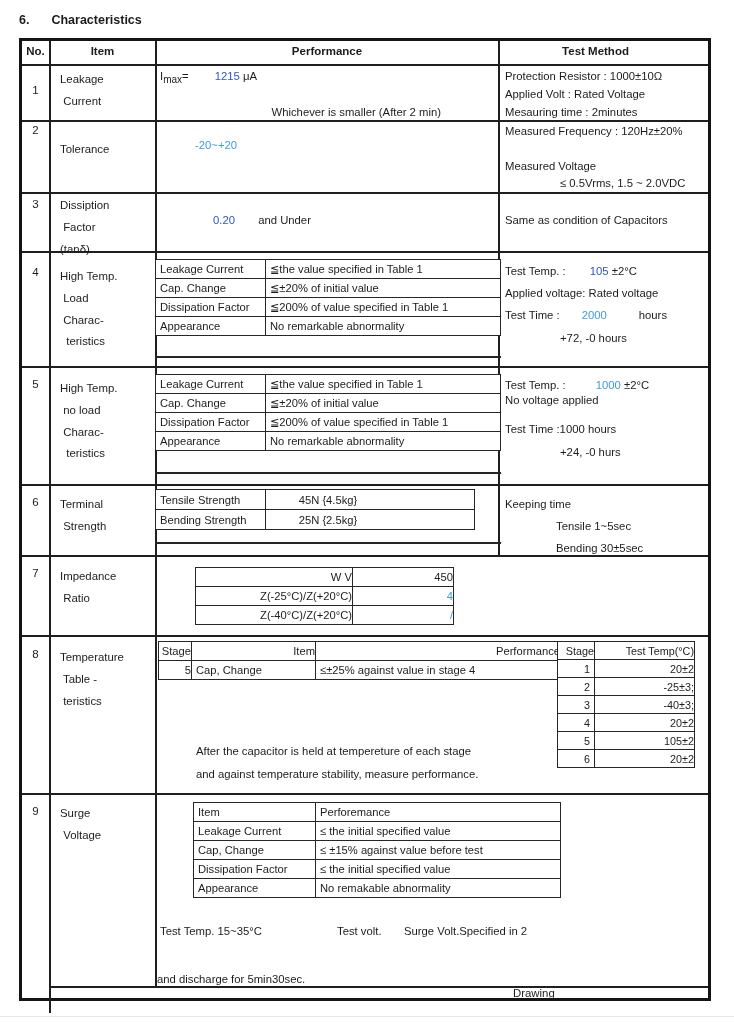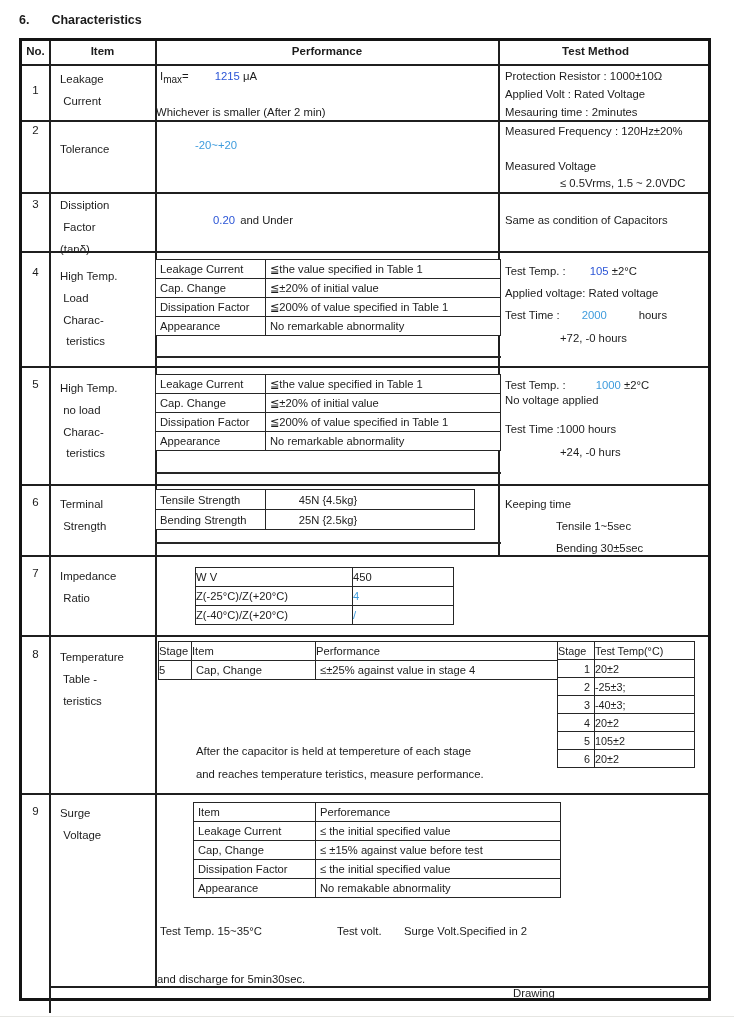--- a/index.html
+++ b/index.html
@@ -15,21 +15,21 @@
   .v1{left:27px}.v2{left:133px}.v3{left:476px}
   .hcell{position:absolute;top:0;height:21px;line-height:21px;text-align:center;font-weight:bold;font-size:11.5px}
   .no{position:absolute;left:0;width:27px;text-align:center;font-size:11.5px}
   .item{position:absolute;left:38px;line-height:21.8px;white-space:pre;font-size:11.4px}
   .abs{position:absolute;white-space:pre}
   .tm{left:483px;line-height:13px}
   .rb{color:var(--rb)} .lb{color:var(--lb)}
   sub{font-size:10px}
   table.inner{border-collapse:collapse;position:absolute;border:1px solid #262626;background:#fff}
   table.inner td{border:1.5px solid #262626;font-size:11.2px;vertical-align:middle;padding:0 2px 0 4px;white-space:nowrap}
-  .ctr{text-align:left;padding:0 !important}
+  .ctr{text-align:right;padding:0 !important}
   .rgt{text-align:right;padding:0 4px 0 0 !important}
   .hstrip{position:absolute;height:2px;background:#262626}
   
   #hdr{top:0;height:23px}
   #s1{top:23px;height:56px} #s1 .no{top:18px} #s1 .item{top:3px}
   #s2{top:79px;height:72px} #s2 .no{top:2px} #s2 .item{top:17px}
   #s3{top:151px;height:59px} #s3 .no{top:4px} #s3 .item{top:1px}
   #s4{top:210px;height:115px} #s4 .no{top:13px} #s4 .item{top:13px}
   #s5{top:325px;height:118px} #s5 .no{top:10px} #s5 .item{top:10px}
   #s6{top:443px;height:71px} #s6 .no{top:10px} #s6 .item{top:8px}
@@ -71,21 +71,21 @@
     <div class="hcell" style="left:477px;width:193px">Test Method</div>
   </div>
 
   <div class="sec" id="s1">
     <div class="vl v1"></div>
     <div class="vl v2"></div>
     <div class="vl v3"></div>
     <div class="no">1</div>
     <div class="item"><span>Leakage</span><br><span> Current</span></div>
     <div class="abs" style="left:138px;top:4px"><span>I</span><sub>max</sub><span>=</span><span class="rb" style="margin-left:26px">1215</span> <span>μA</span></div>
-    <div class="abs" style="left:134px;width:297px;top:40px;text-align:left">Whichever is smaller (After 2 min)</div>
+    <div class="abs" style="left:122px;width:297px;top:40px;text-align:right">Whichever is smaller (After 2 min)</div>
     <div class="abs tm" style="top:4px">Protection Resistor : 1000±10Ω</div>
     <div class="abs tm" style="top:22px">Applied Volt : Rated Voltage</div>
     <div class="abs tm" style="top:40px">Mesauring time : 2minutes</div>
   </div>
 
   <div class="sec" id="s2">
     <div class="vl v1"></div>
     <div class="vl v2"></div>
     <div class="vl v3"></div>
     <div class="no">2</div>
@@ -95,21 +95,21 @@
     <div class="abs tm" style="top:38px">Measured Voltage</div>
     <div class="abs" style="left:538px;top:55px">≤ 0.5Vrms, 1.5 ~ 2.0VDC</div>
   </div>
 
   <div class="sec" id="s3">
     <div class="vl v1"></div>
     <div class="vl v2"></div>
     <div class="vl v3"></div>
     <div class="no">3</div>
     <div class="item"><span>Dissiption</span><br><span> Factor</span><br><span>(tanδ)</span></div>
-    <div class="abs" style="left:191px;top:20px"><span class="rb">0.20</span> <span style="margin-left:2px">and Under</span></div>
+    <div class="abs" style="left:191px;top:20px"><span class="rb">0.20</span> <span style="margin-left:20px">and Under</span></div>
     <div class="abs tm" style="top:20px">Same as condition of Capacitors</div>
   </div>
 
   <div class="sec" id="s4">
     <div class="vl v1"></div>
     <div class="vl v2"></div>
     <div class="vl v3"></div>
     <div class="no">4</div>
     <div class="item"><span>High Temp.</span><br><span> Load</span><br><span> Charac-</span><br><span>  teristics</span></div>
     <table class="inner">
@@ -253,21 +253,21 @@
             <td class="ctr">Performance</td>
           </tr>
       <tr>
             <td class="ctr">5</td>
             <td>Cap, Change</td>
             <td>≤±25% against value in stage 4</td>
           </tr>
     </tbody>
       </table>
     <div class="abs" style="left:174px;top:108px">After the capacitor is held at tempereture of each stage</div>
-    <div class="abs" style="left:174px;top:131px">and reaches temperature teristics, measure performance.</div>
+    <div class="abs" style="left:174px;top:131px">and against temperature stability, measure performance.</div>
     <table class="inner rtab">
       <colgroup>
           <col style="width:37px">
           <col>
         </colgroup>
       <tbody>
           <tr>
             <td class="ctr">Stage</td>
             <td class="ctr">Test Temp(°C)</td>
           </tr>

